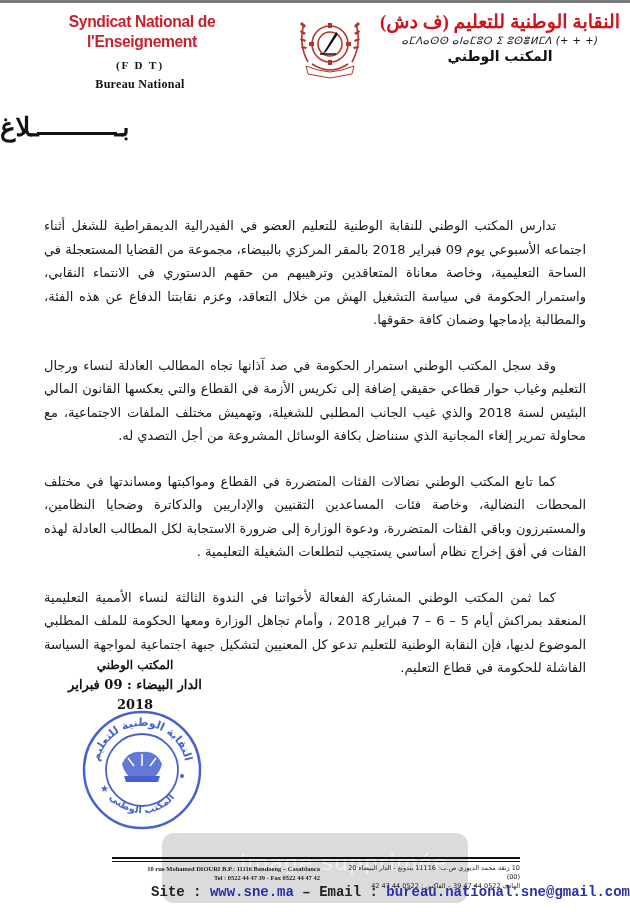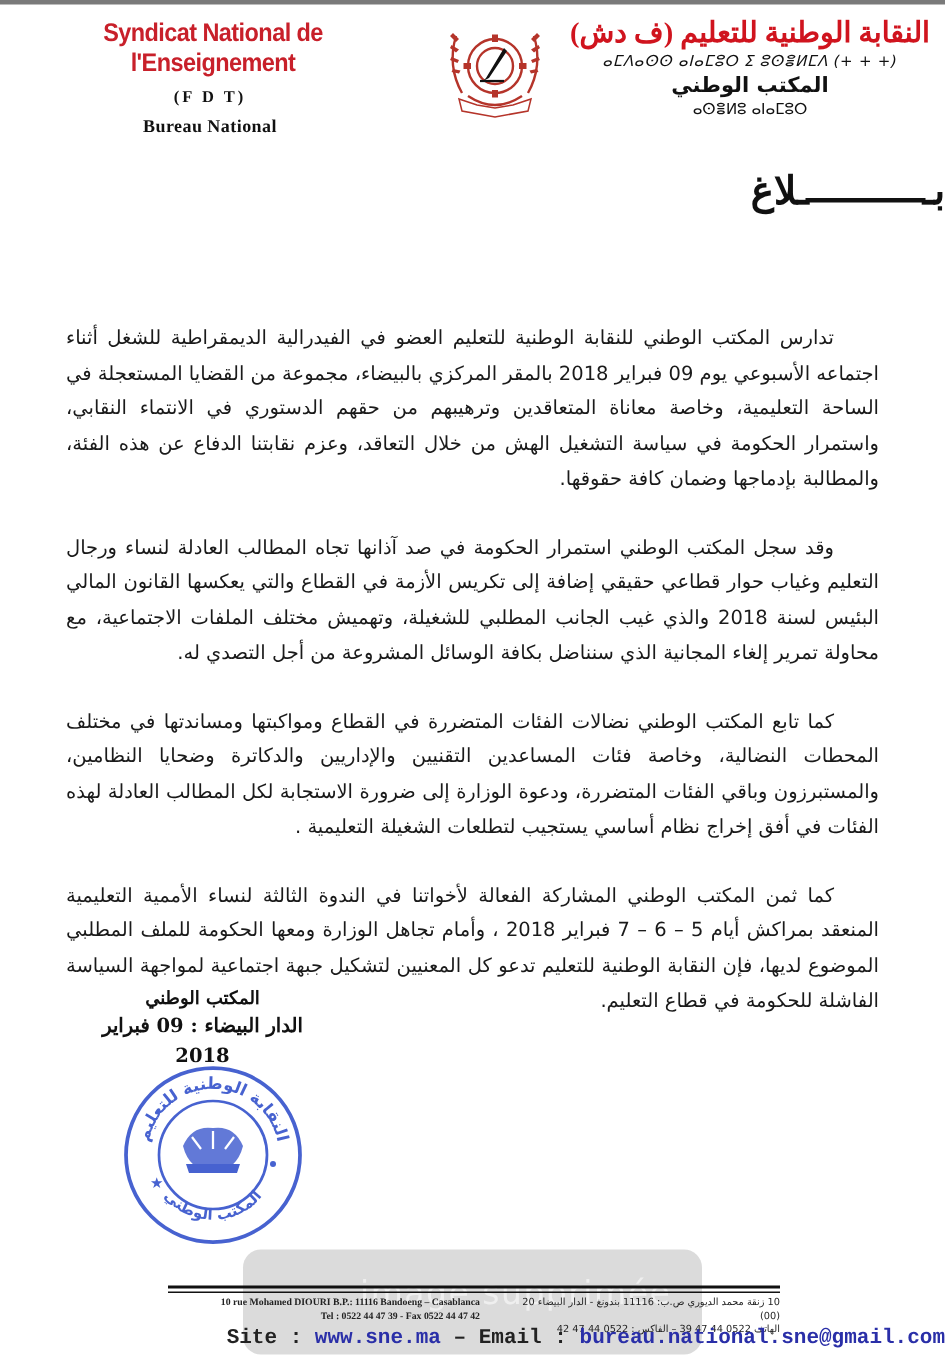--- a/index.html
+++ b/index.html
@@ -11,21 +11,21 @@
   .hdr-left { position: absolute; left: 0; top: 12px; width: 280px; text-align: center; }
   .hdr-left .org { font-family: "Liberation Sans", sans-serif; font-weight: bold; color: #c8202a; font-size: 17px; letter-spacing: -0.4px; transform: scaleX(0.92); transform-origin: center; margin-left: 4px; }
   .hdr-left .fdt { font-weight: bold; font-size: 11px; margin-top: 7px; letter-spacing: 2px; }
   .hdr-left .bureau { font-weight: bold; font-size: 12px; margin-top: 6px; letter-spacing: 0.3px; }
   .logo { position: absolute; left: 290px; top: 14px; width: 80px; height: 66px; }
   .hdr-right { position: absolute; right: 10px; top: 10px; width: 240px; text-align: center; direction: rtl; }
   .hdr-right .org-ar { font-family: Liberation Serif, serif; font-weight: bold; color: #d0141e; font-size: 19px; letter-spacing: -0.5px; }
   .hdr-right .tif1 { font-family: "DejaVu Sans", sans-serif; font-size: 10px; margin-top: 2px; direction: ltr; letter-spacing: 0.5px; font-style: italic; }
   .hdr-right .bureau-ar { font-family: "DejaVu Sans", sans-serif; font-weight: bold; font-size: 14px; margin-top: 2px; }
   .hdr-right .tif2 { font-family: "DejaVu Sans", sans-serif; font-size: 10px; margin-top: 3px; direction: ltr; }
-  .title { position: absolute; left: 0; width: 630px; top: 112px; text-align: right; direction: rtl;
+  .title { position: absolute; left: 0; width: 630px; top: 112px; text-align: left; direction: rtl;
     font-family: "DejaVu Serif", serif; font-size: 26px; font-weight: bold; }
   .title .tatweel { display: inline-block; width: 80px; height: 3px; background: #111; vertical-align: middle; margin: 0 -2px; position: relative; top: 4px; }
   .body-text { position: absolute; left: 44px; right: 44px; top: 214px; direction: rtl; text-align: justify;
     font-family: "DejaVu Sans", sans-serif; font-size: 13px; line-height: 23.5px; color: #1a1a1a; }
   .body-text p { margin: 0 0 22px 0; text-indent: 30px; text-align-last: right; }
   .sign { position: absolute; left: 60px; top: 655px; width: 150px; text-align: center; direction: rtl;
     font-family: "DejaVu Serif", serif; font-weight: bold; font-size: 12px; line-height: 20px; }
   .sign .date { font-size: 13px; }
   .stamp { position: absolute; left: 78px; top: 706px; width: 128px; height: 128px; opacity: 0.85; }
   .watermark { position: absolute; left: 162px; top: 833px; width: 306px; height: 70px; background: rgba(190,190,190,0.55); border-radius: 12px; }
@@ -66,21 +66,20 @@
   </g>
   <path d="M46 18 L34 38 L32 40 L36 38 L48 20 Z" fill="#111"></path>
   <path d="M30 40 L46 40" stroke="#111" stroke-width="1.5"></path>
   <path d="M16 52 L28 56 L40 58 L52 56 L64 52 L62 60 L40 64 L18 60 Z" fill="#fff" stroke="#b5342a" stroke-width="1"></path>
 </svg>
 
 <div class="hdr-right">
   <div class="org-ar">النقابة الوطنية للتعليم (ف دش)</div>
   <div class="tif1">ⴰⵎⴷⴰⵙⵙ ⴰⵏⴰⵎⵓⵔ ⵉ ⵓⵙⴻⵍⵎⴷ (+ + +)</div>
   <div class="bureau-ar">المكتب الوطني</div>
-  <div class="tif2">ⴰⵙⴻⵍⵓ ⴰⵏⴰⵎⵓⵔ</div>
 </div>
 
 <div class="title">
   <span>بـ</span><span class="tatweel"></span><span>ـلاغ</span>
 </div>
 
 <div class="body-text">
   <p>تدارس المكتب الوطني للنقابة الوطنية للتعليم العضو في الفيدرالية الديمقراطية للشغل أثناء اجتماعه الأسبوعي يوم 09 فبراير 2018 بالمقر المركزي بالبيضاء، مجموعة من القضايا المستعجلة في الساحة التعليمية، وخاصة معاناة المتعاقدين وترهيبهم من حقهم الدستوري في الانتماء النقابي، واستمرار الحكومة في سياسة التشغيل الهش من خلال التعاقد، وعزم نقابتنا الدفاع عن هذه الفئة، والمطالبة بإدماجها وضمان كافة حقوقها.</p>
   <p>وقد سجل المكتب الوطني استمرار الحكومة في صد آذانها تجاه المطالب العادلة لنساء ورجال التعليم وغياب حوار قطاعي حقيقي إضافة إلى تكريس الأزمة في القطاع والتي يعكسها القانون المالي البئيس لسنة 2018 والذي غيب الجانب المطلبي للشغيلة، وتهميش مختلف الملفات الاجتماعية، مع محاولة تمرير إلغاء المجانية الذي سنناضل بكافة الوسائل المشروعة من أجل التصدي له.</p>
   <p>كما تابع المكتب الوطني نضالات الفئات المتضررة في القطاع ومواكبتها ومساندتها في مختلف المحطات النضالية، وخاصة فئات المساعدين التقنيين والإداريين والدكاترة وضحايا النظامين، والمستبرزون وباقي الفئات المتضررة، ودعوة الوزارة إلى ضرورة الاستجابة لكل المطالب العادلة لهذه الفئات في أفق إخراج نظام أساسي يستجيب لتطلعات الشغيلة التعليمية .</p>

